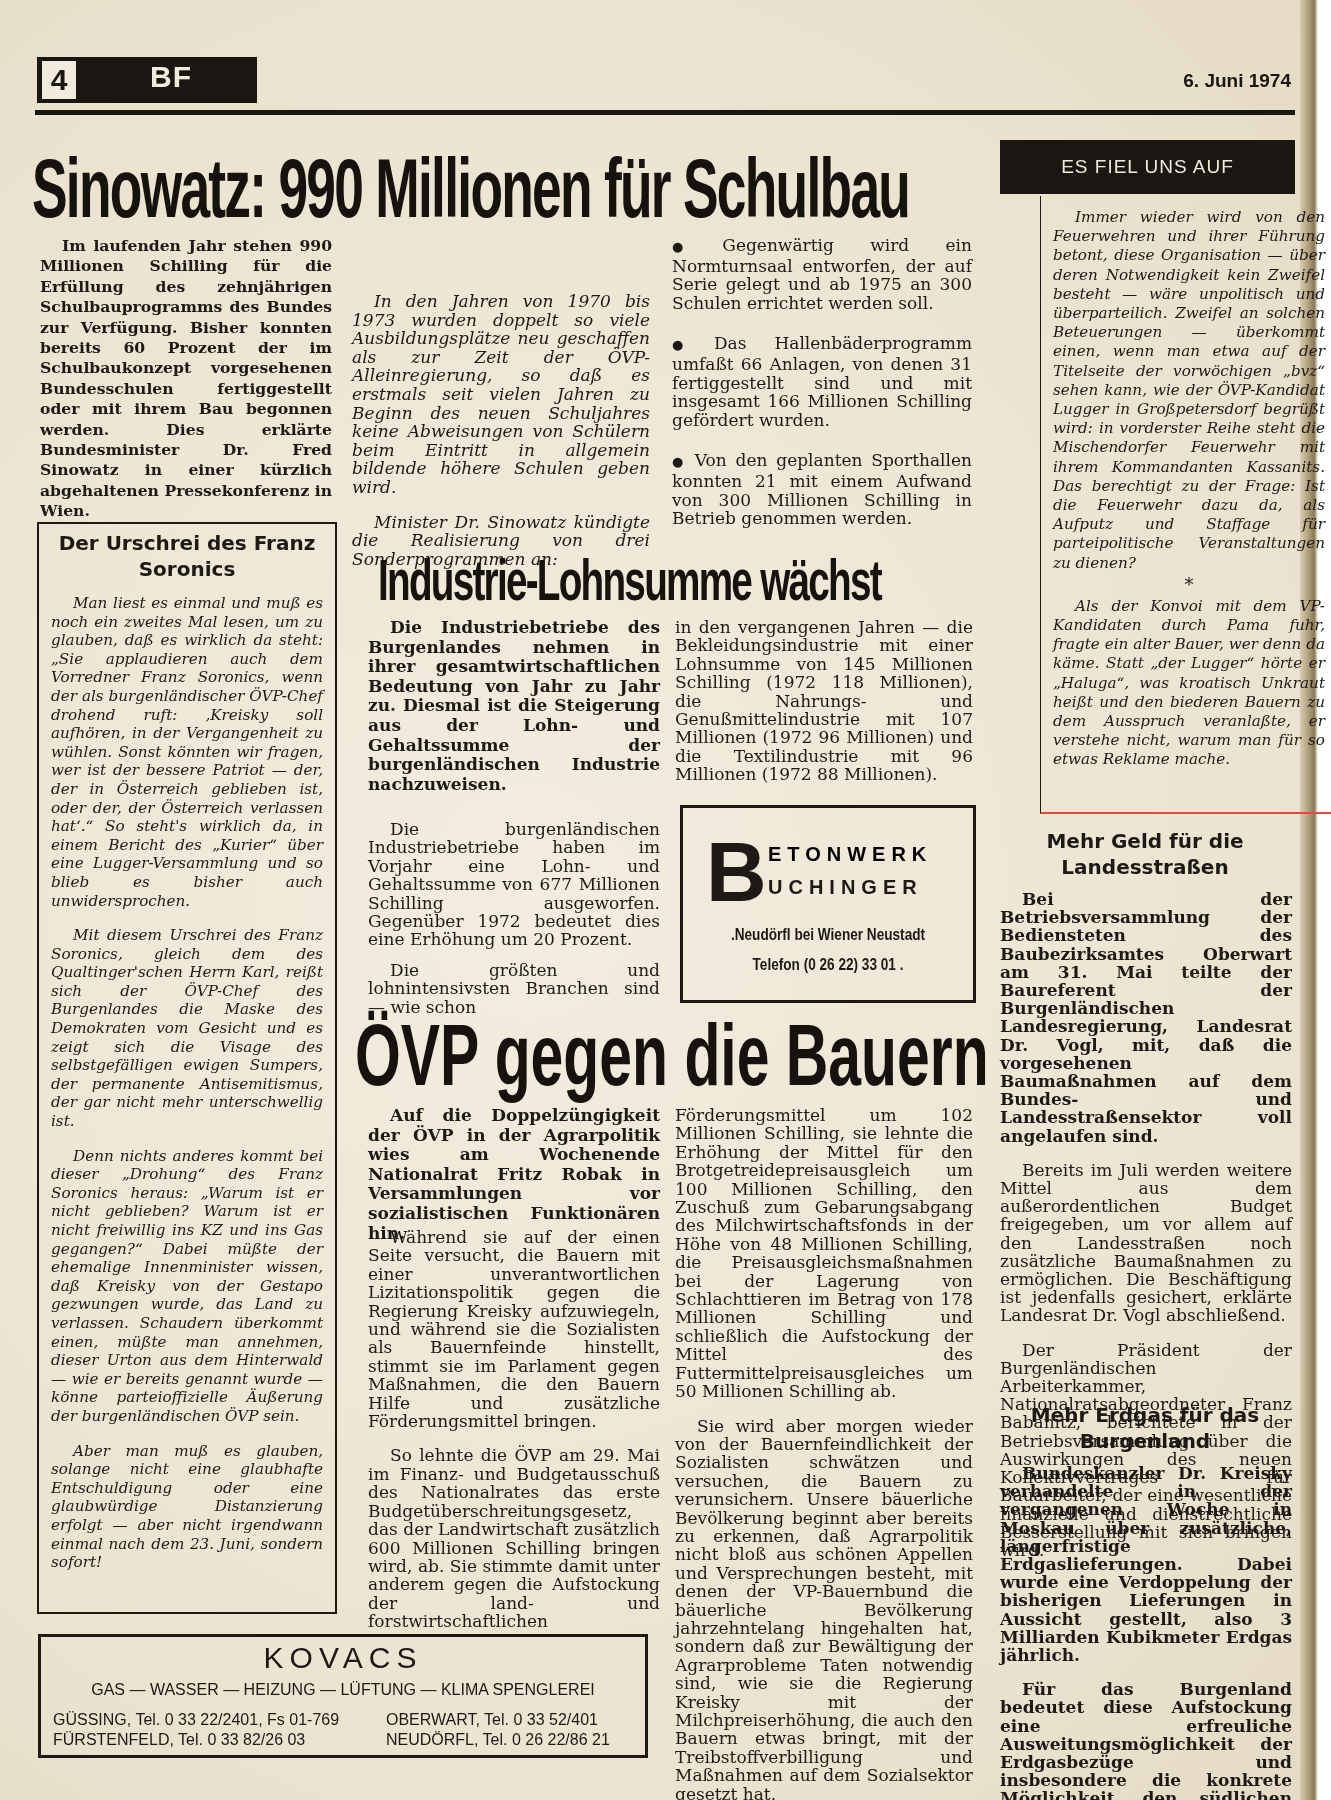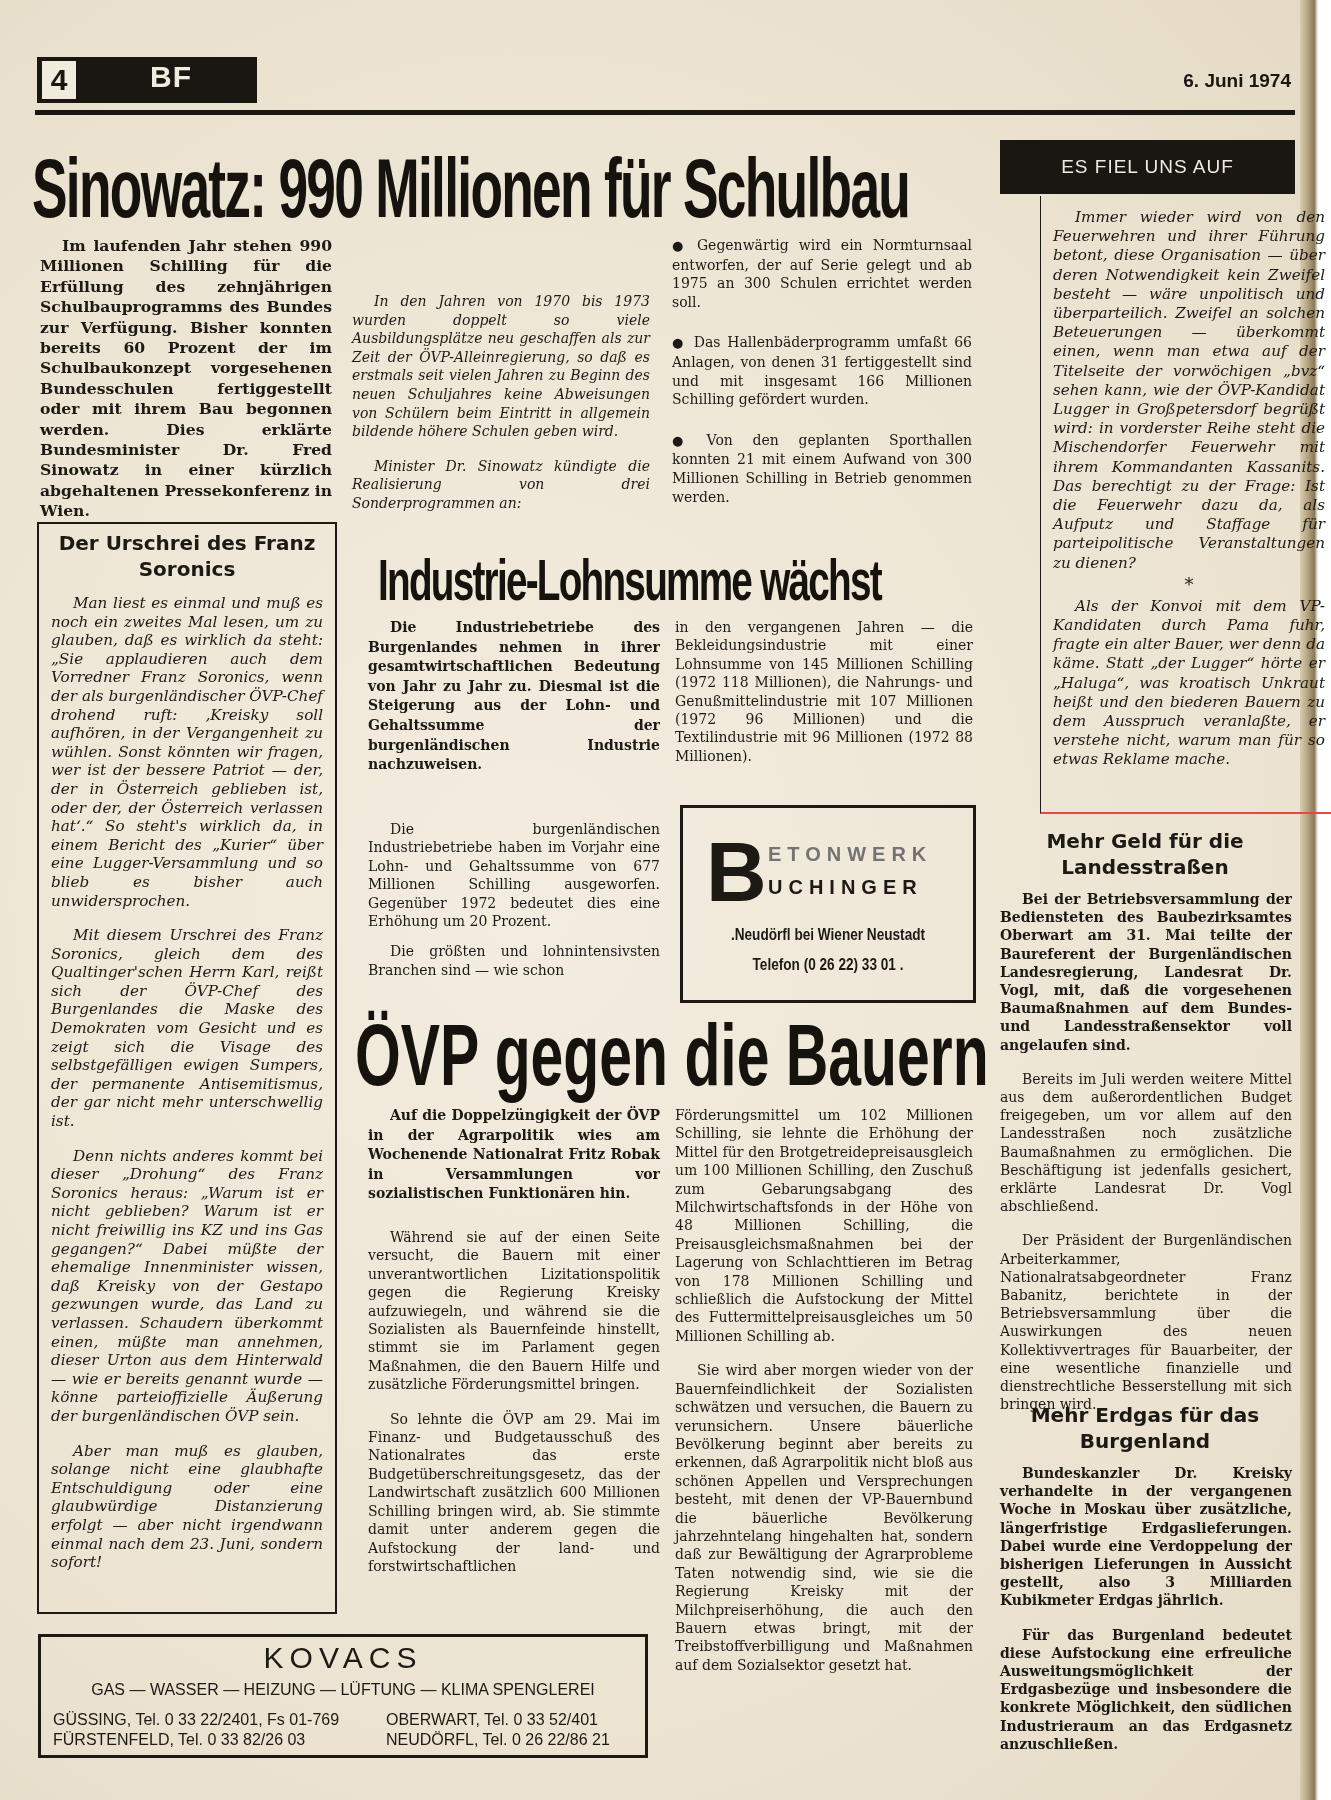--- a/index.html
+++ b/index.html
@@ -25,40 +25,40 @@
   .hd-rule { position:absolute; left:35px; top:110px; width:1260px; height:5px; background:#1a1612; }
 
   .headline {
     position:absolute; font-family:"Liberation Sans", sans-serif; font-weight:bold; color:#16120e;
     transform-origin:left top; white-space:nowrap; letter-spacing:-2px;
   }
   .h-main { left:32px; top:140px; font-size:62px; transform:scaleX(0.86) scaleY(1.35); }
   .h-ind { left:378px; top:548px; font-size:44px; transform:scaleX(0.88) scaleY(1.3); }
   .h-ovp { left:355px; top:1005px; font-size:64px; transform:scaleX(0.92) scaleY(1.35); letter-spacing:0; }
 
-  .col { position:absolute; font-size:14px; line-height:18.6px; color:#1d1915; text-align:justify; hyphens:manual; }
+  .col { position:absolute; font-size:17px; line-height:18.6px; color:#1d1915; text-align:justify; hyphens:manual; }
   .col p { margin:0; text-indent:22px; }
   .col p + p { margin-top:16px; }
   .bold { font-weight:bold; }
   .ital { font-style:italic; }
   .bullet::before { content:"\25CF"; margin-right:8px; font-size:13px; }
   .col p.bullet { text-indent:0; margin-bottom:22px; }
 
   .sidebox { position:absolute; border:2px solid #1d1915; }
   .sb-title { font-family:"DejaVu Sans", sans-serif; font-weight:bold; font-size:20px; line-height:26px; text-align:center; color:#1d1915; }
 
   .es-head { position:absolute; left:1000px; top:140px; width:295px; height:54px; background:#1a1612;
     color:#f1ebdd; font-family:"Liberation Sans", sans-serif; font-size:19px; line-height:54px; text-align:center; letter-spacing:1px; }
   .es-box { position:absolute; left:1040px; top:196px; width:295px; height:616px; border-left:1px solid #1d1915; border-right:2px solid #1d1915; border-bottom:2px solid #ef4444; }
   .star { text-align:center; font-size:18px; line-height:20px; margin:2px 0; }
 
   .ad { position:absolute; border:3px solid #1d1915; }
   .ad-beton { left:680px; top:805px; width:290px; height:192px; }
   .beton-B { position:absolute; left:23px; top:22px; font-family:"Liberation Sans", sans-serif; font-weight:bold; font-size:84px; line-height:84px; color:#1d1915; }
-  .beton-l1 { position:absolute; left:85px; top:35px; font-family:"Liberation Sans", sans-serif; font-weight:bold; font-size:20px; letter-spacing:6px; color:#737373; }
+  .beton-l1 { position:absolute; left:85px; top:35px; font-family:"Liberation Sans", sans-serif; font-weight:bold; font-size:20px; letter-spacing:6px; color:#000000; }
   .beton-l2 { position:absolute; left:85px; top:68px; font-family:"Liberation Sans", sans-serif; font-weight:bold; font-size:20px; letter-spacing:6px; color:#1d1915; }
   .beton-addr { position:absolute; left:0; width:100%; top:118px; text-align:center; font-family:"Liberation Sans", sans-serif; font-size:16px; color:#1d1915; font-weight:bold; transform:scaleX(0.85); }
   .beton-tel { position:absolute; left:0; width:100%; top:148px; text-align:center; font-family:"Liberation Sans", sans-serif; font-size:16px; color:#1d1915; font-weight:bold; transform:scaleX(0.85); }
 
   .ad-kovacs { left:38px; top:1634px; width:604px; height:118px; }
   .kv-name { position:absolute; left:0; width:100%; top:4px; text-align:center; font-family:"Liberation Sans", sans-serif; font-size:30px; letter-spacing:6px; color:#1d1915; }
   .kv-serv { position:absolute; left:10px; right:10px; top:44px; text-align:center; font-family:"Liberation Sans", sans-serif; font-size:16px; color:#1d1915; white-space:nowrap; }
   .kv-row { position:absolute; font-family:"Liberation Sans", sans-serif; font-size:16px; color:#1d1915; white-space:nowrap;text-align:center; }
 </style>
 </head>

